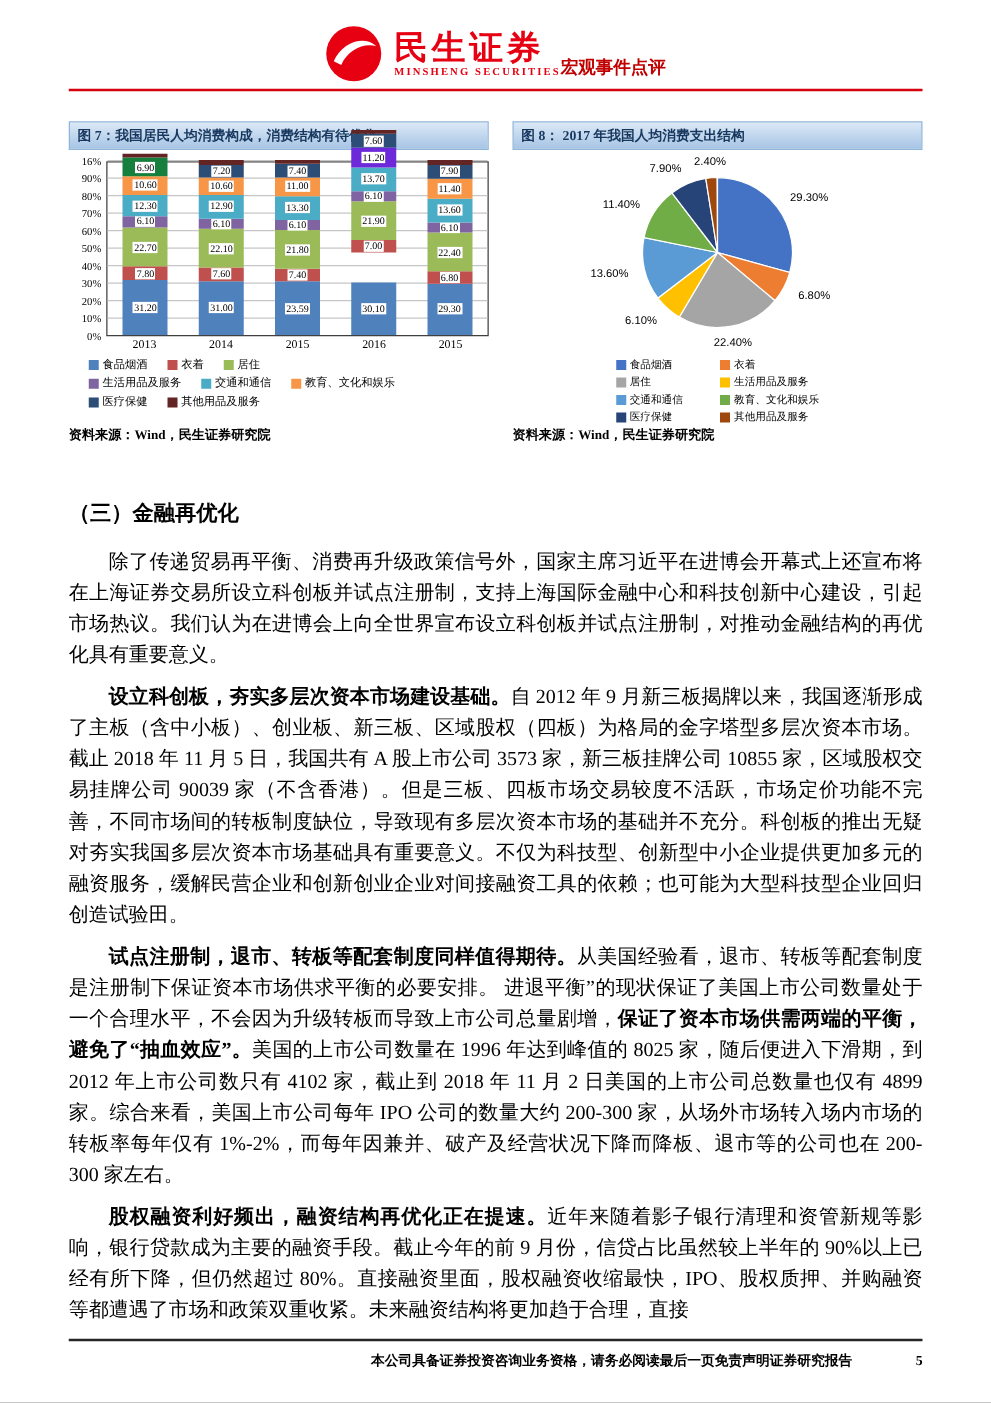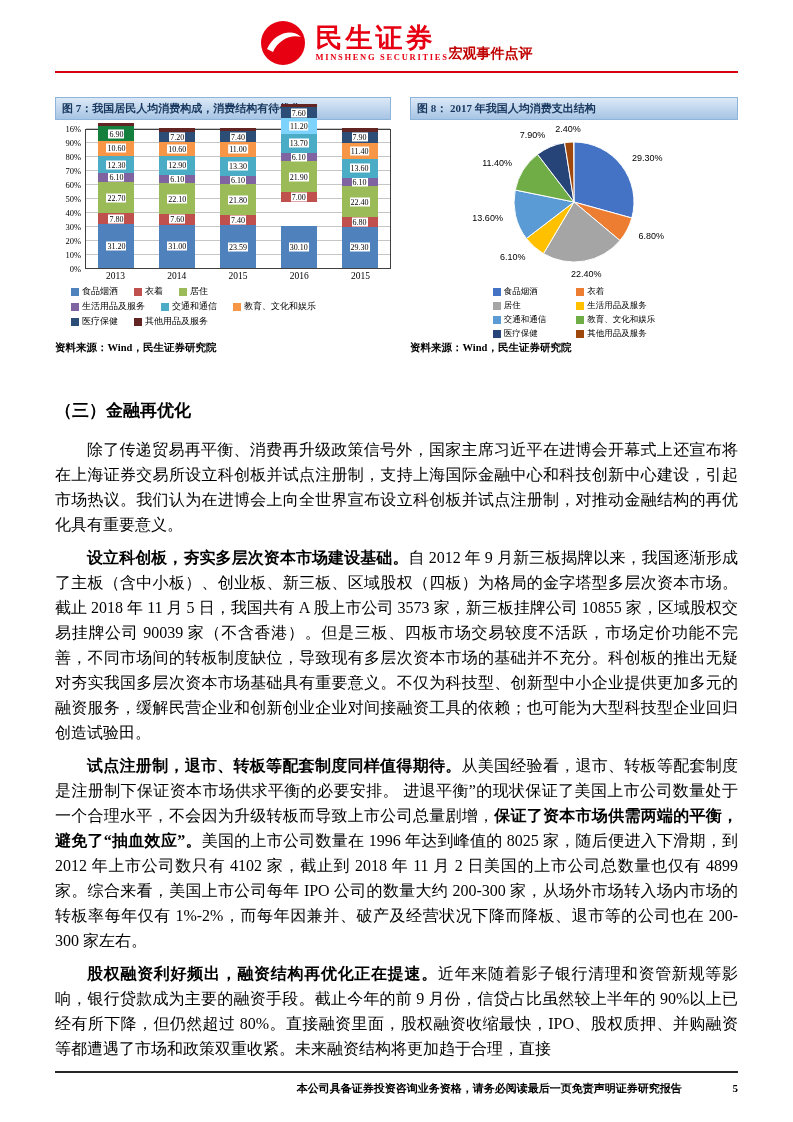--- a/index.html
+++ b/index.html
@@ -204,21 +204,21 @@
                     </div>
                     <div class="bar-seg" style="height: 30.66px; background: rgb(155, 187, 89);">
                       <span class="bar-val">21.90</span>
                     </div>
                     <div class="bar-seg" style="height: 8.54px; background: rgb(128, 100, 162);">
                       <span class="bar-val">6.10</span>
                     </div>
                     <div class="bar-seg" style="height: 19.18px; background: rgb(75, 172, 198);">
                       <span class="bar-val">13.70</span>
                     </div>
-                    <div class="bar-seg" style="height: 15.68px; background: #7dd3fc;">
+                    <div class="bar-seg" style="height: 15.68px; background: #6d28d9;">
                       <span class="bar-val">11.20</span>
                     </div>
                     <div class="bar-seg" style="height: 10.64px; background: rgb(44, 77, 117);">
                       <span class="bar-val">7.60</span>
                     </div>
                     <div class="bar-seg" style="height: 3.36px; background: rgb(99, 37, 35);"></div>
                   </div>
                 </div>
                 <div class="bar-col">
                   <div class="bar-stack">

